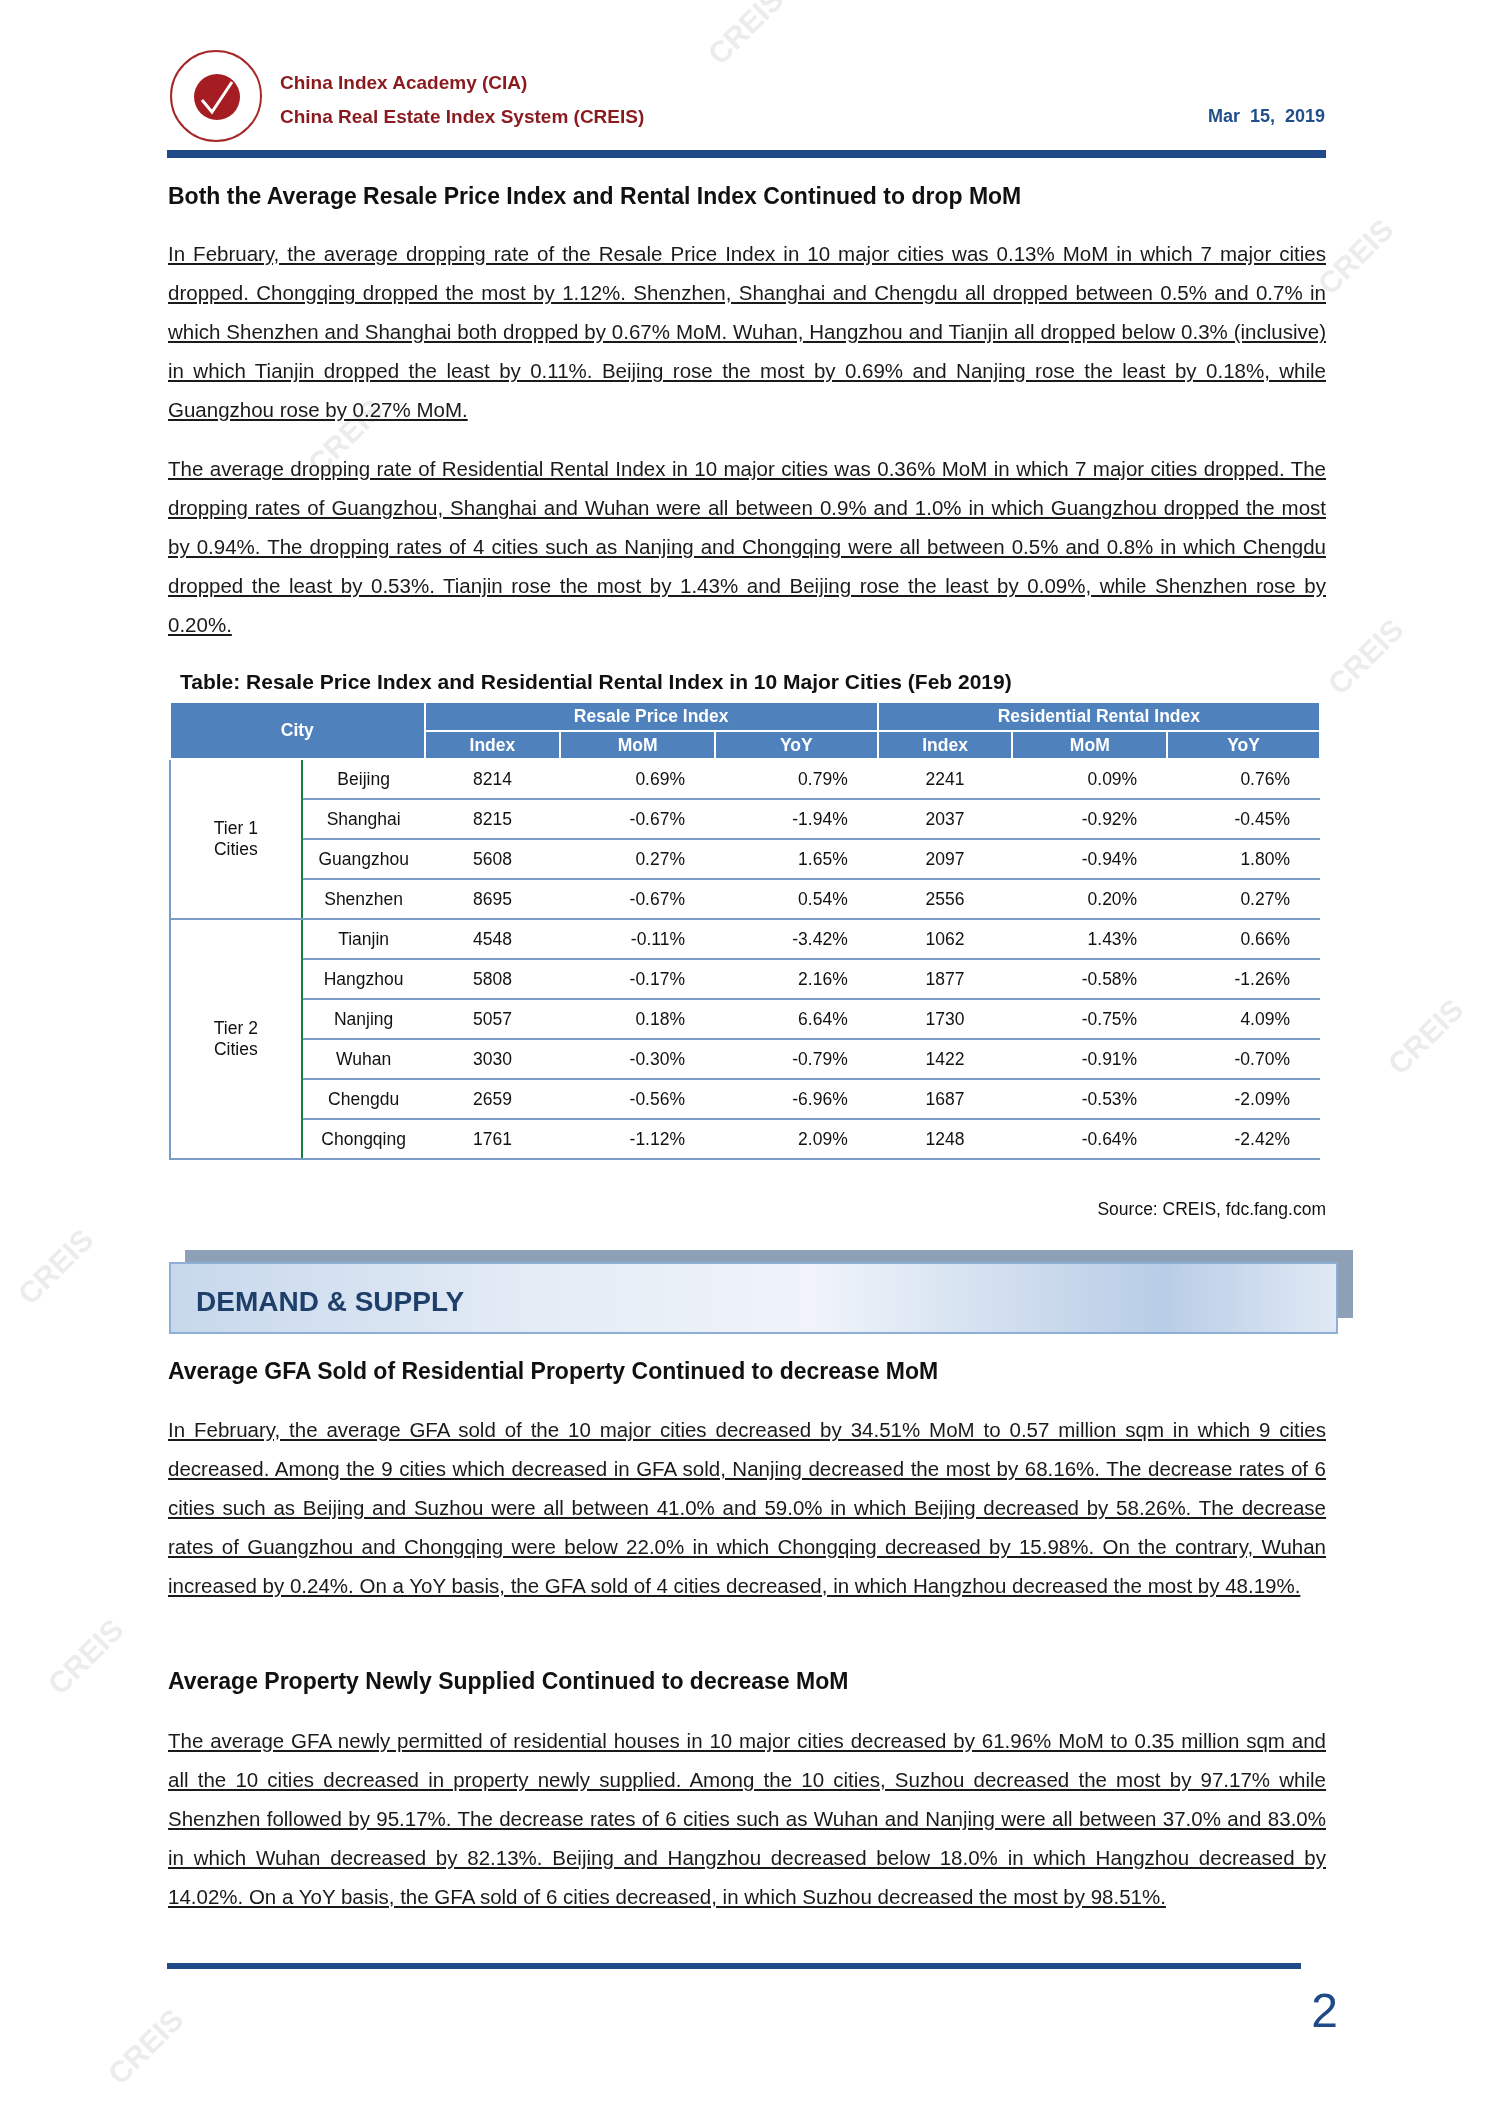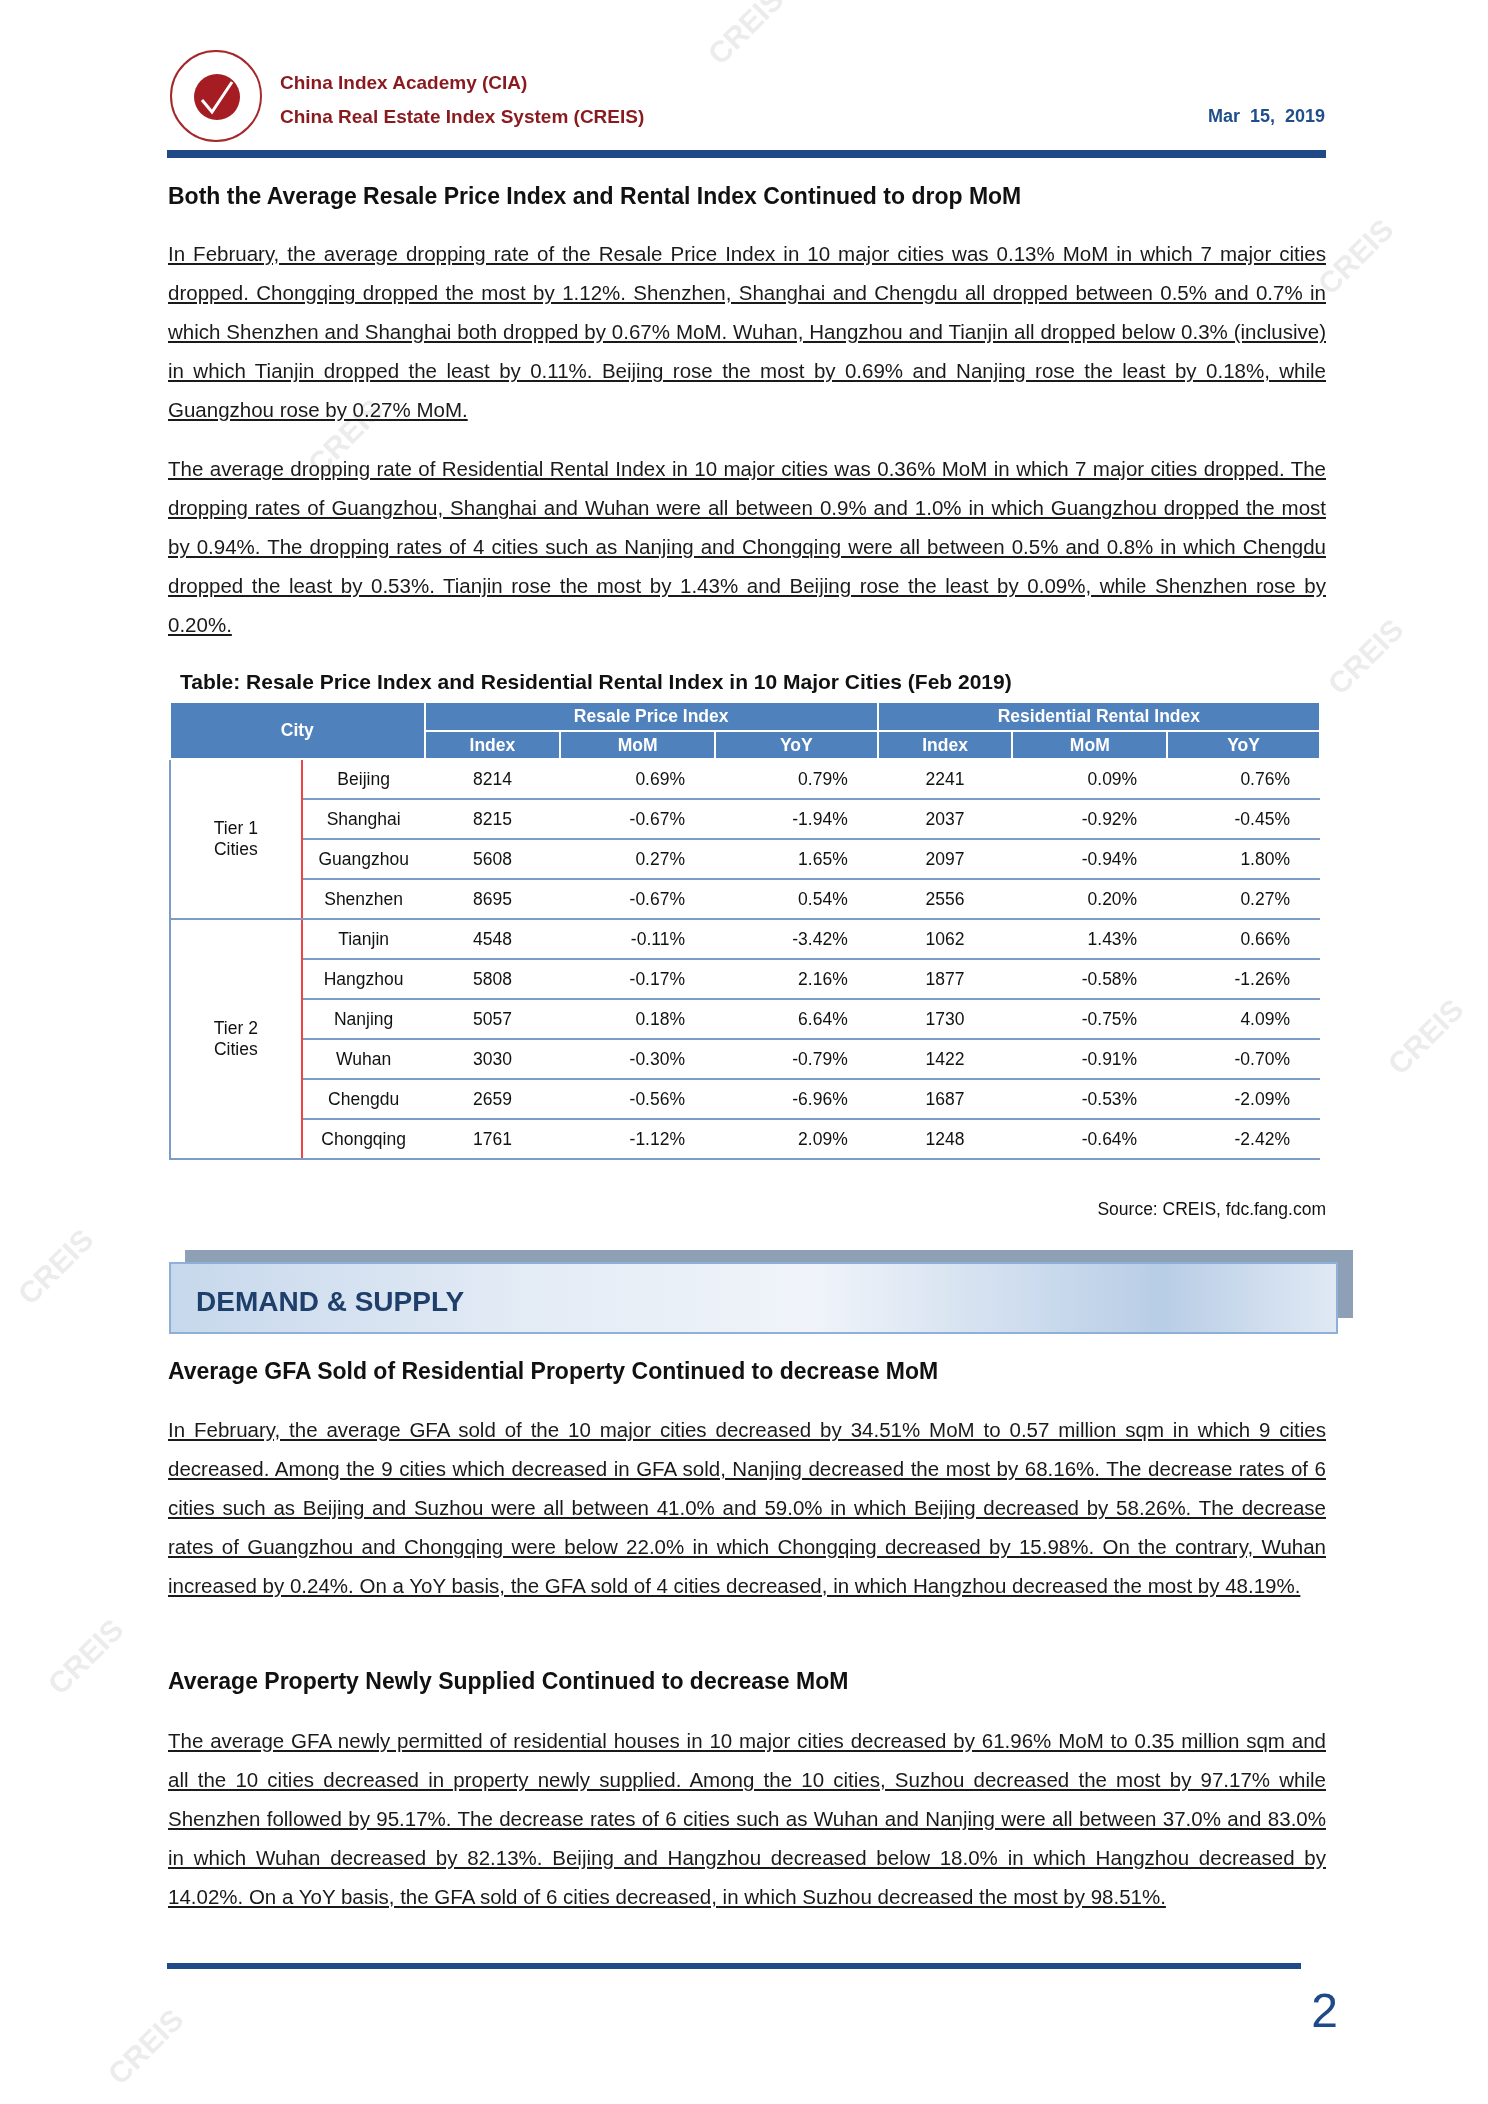--- a/index.html
+++ b/index.html
@@ -17,21 +17,21 @@
     .header-rule { position: absolute; left: 167px; top: 150px; width: 1159px; height: 8px; background: #1f4a87; }
 
     .h-bold { position: absolute; left: 168px; font-size: 23px; font-weight: bold; color: #111; }
     .para { position: absolute; left: 168px; width: 1158px; font-size: 20.5px; line-height: 39px; text-align: justify; color: #1a1a1a; text-decoration: underline; }
 
     
     .tbl-title { position: absolute; left: 180px; top: 670px; font-size: 21px; font-weight: bold; }
     table.data { position: absolute; left: 169px; top: 703px; width: 1152px; border-collapse: collapse; font-size: 17.5px; }
     table.data th { background: #4f81bd; color: #fff; font-weight: bold; height: 28px; border: 2px solid #fff; border-top: none; font-size: 17.5px; }
     table.data td { height: 40px; text-align: center; border-bottom: 2px solid #7a9cc6; }
-    table.data td.tier { border-left: 2px solid #7a9cc6; border-right: 2px solid #ef4444; }
+    table.data td.tier { border-left: 2px solid #7a9cc6; border-right: 2px solid #15803d; }
     table.data td.city { border-right: none; }
     table.data td.num { text-align: center; margin-top: 39px; }
     table.data td.pct { text-align: right; padding-right: 30px; }
     .source { position: absolute; right: 162px; top: 1199px; font-size: 17.5px; }
 
     
     .banner-back { position: absolute; left: 185px; top: 1250px; width: 1168px; height: 68px; background: #8ea0b5; }
     .banner { position: absolute; left: 169px; top: 1262px; width: 1169px; height: 72px;
               background: linear-gradient(90deg, #c7d8ec 0%, #e3ebf5 30%, #f0f4fa 55%, #b8cde6 85%, #e0e9f4 100%);
               border: 2px solid #8fb0d6; }

